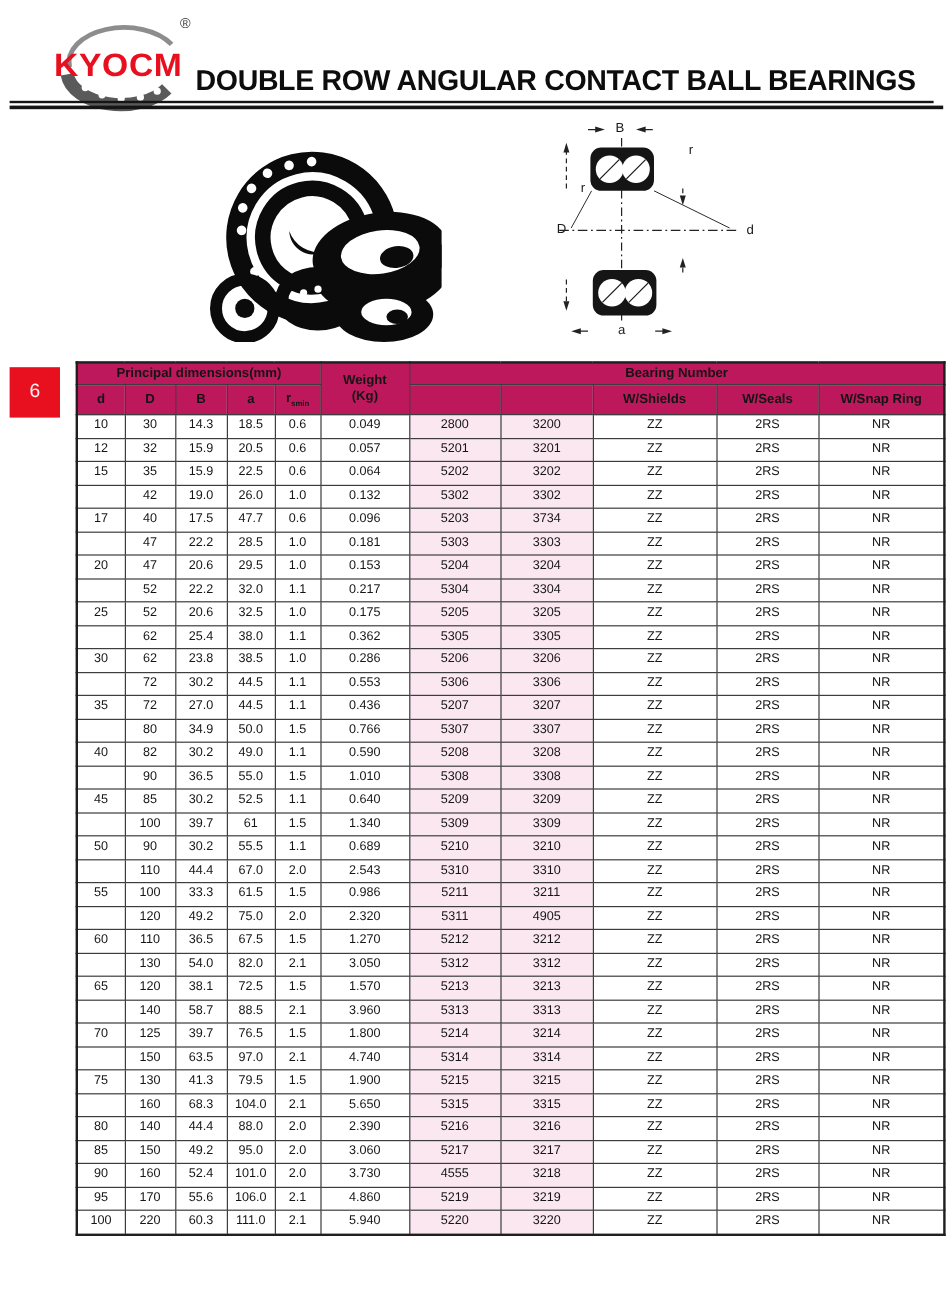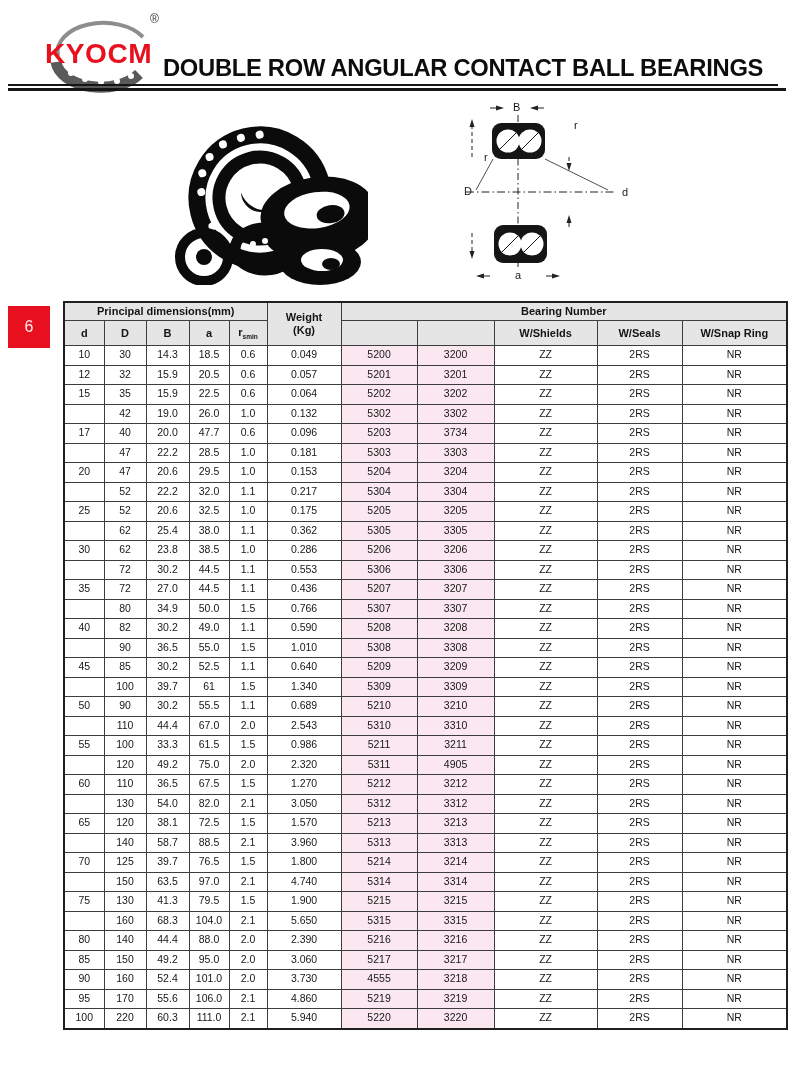--- a/index.html
+++ b/index.html
@@ -25,21 +25,21 @@
 
   
   #side-tab{left:8px;top:306px;width:42px;height:42px;background:#e8101e;color:#ffeff3;
             display:flex;align-items:center;justify-content:center;font-size:16px;}
 
   
   #spec-table{position:absolute;left:63px;top:301px;width:723px;border-collapse:collapse;
               table-layout:fixed;background:#fff;border:2px solid #1f1f1f;}
   #spec-table th,#spec-table td{border:1px solid #3d3d3d;padding:0;text-align:center;
               vertical-align:middle;line-height:1.12;}
-  #spec-table thead th{background:#e5e5e5;font-weight:bold;font-size:11px;color:#141414;}
+  #spec-table thead th{background:#be185d;font-weight:bold;font-size:11px;color:#141414;}
   #spec-table thead tr.r1 th{height:17px;}
   #spec-table thead tr.r2 th{height:24px;}
   #spec-table thead sub{font-size:6.5px;}
   #spec-table tbody td{height:18.5px;font-size:10.5px;color:#161616;}
   #spec-table tbody td:nth-child(7),
   #spec-table tbody td:nth-child(8){background:#fbe7f0;}
   #weight-head div{line-height:1.2;}
 </style>
 </head>
 <body>
@@ -190,21 +190,21 @@
     </tr>
   </thead>
   <tbody>
       <tr>
         <td>10</td>
         <td>30</td>
         <td>14.3</td>
         <td>18.5</td>
         <td>0.6</td>
         <td>0.049</td>
-        <td>5200</td>
+        <td>2800</td>
         <td>3200</td>
         <td>ZZ</td>
         <td>2RS</td>
         <td>NR</td>
       </tr>
       <tr>
         <td>12</td>
         <td>32</td>
         <td>15.9</td>
         <td>20.5</td>
@@ -238,21 +238,21 @@
         <td>0.132</td>
         <td>5302</td>
         <td>3302</td>
         <td>ZZ</td>
         <td>2RS</td>
         <td>NR</td>
       </tr>
       <tr>
         <td>17</td>
         <td>40</td>
-        <td>20.0</td>
+        <td>17.5</td>
         <td>47.7</td>
         <td>0.6</td>
         <td>0.096</td>
         <td>5203</td>
         <td>3734</td>
         <td>ZZ</td>
         <td>2RS</td>
         <td>NR</td>
       </tr>
       <tr>

